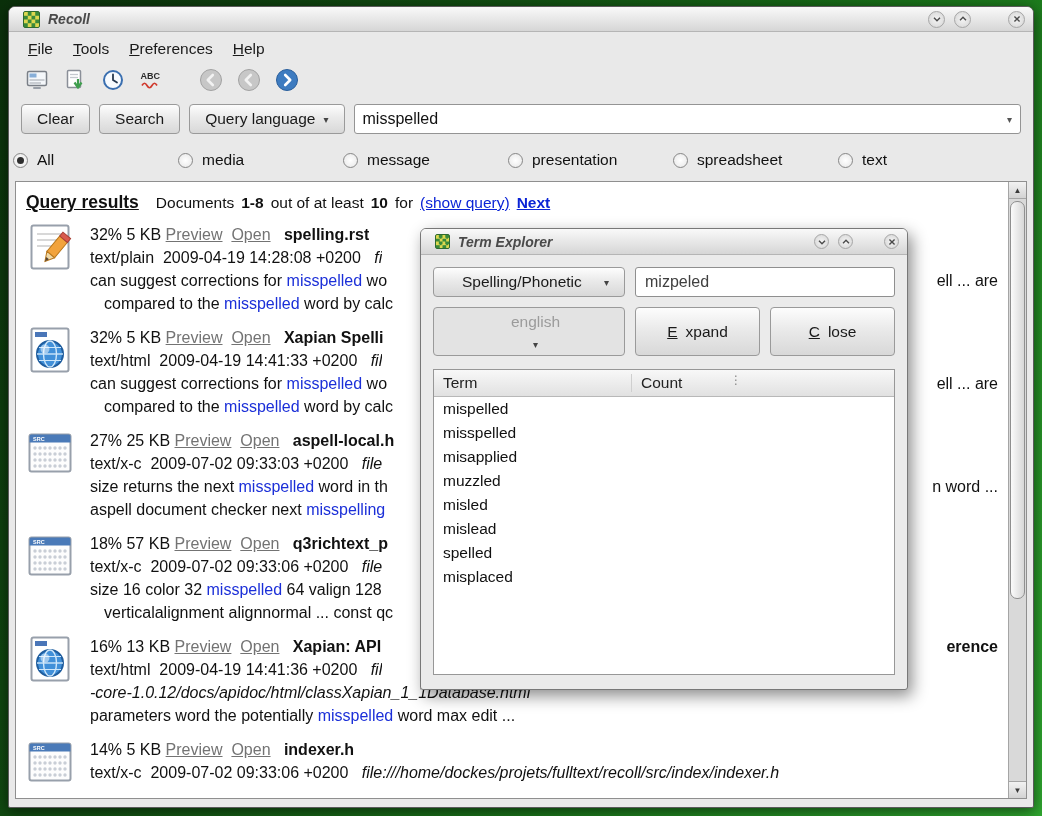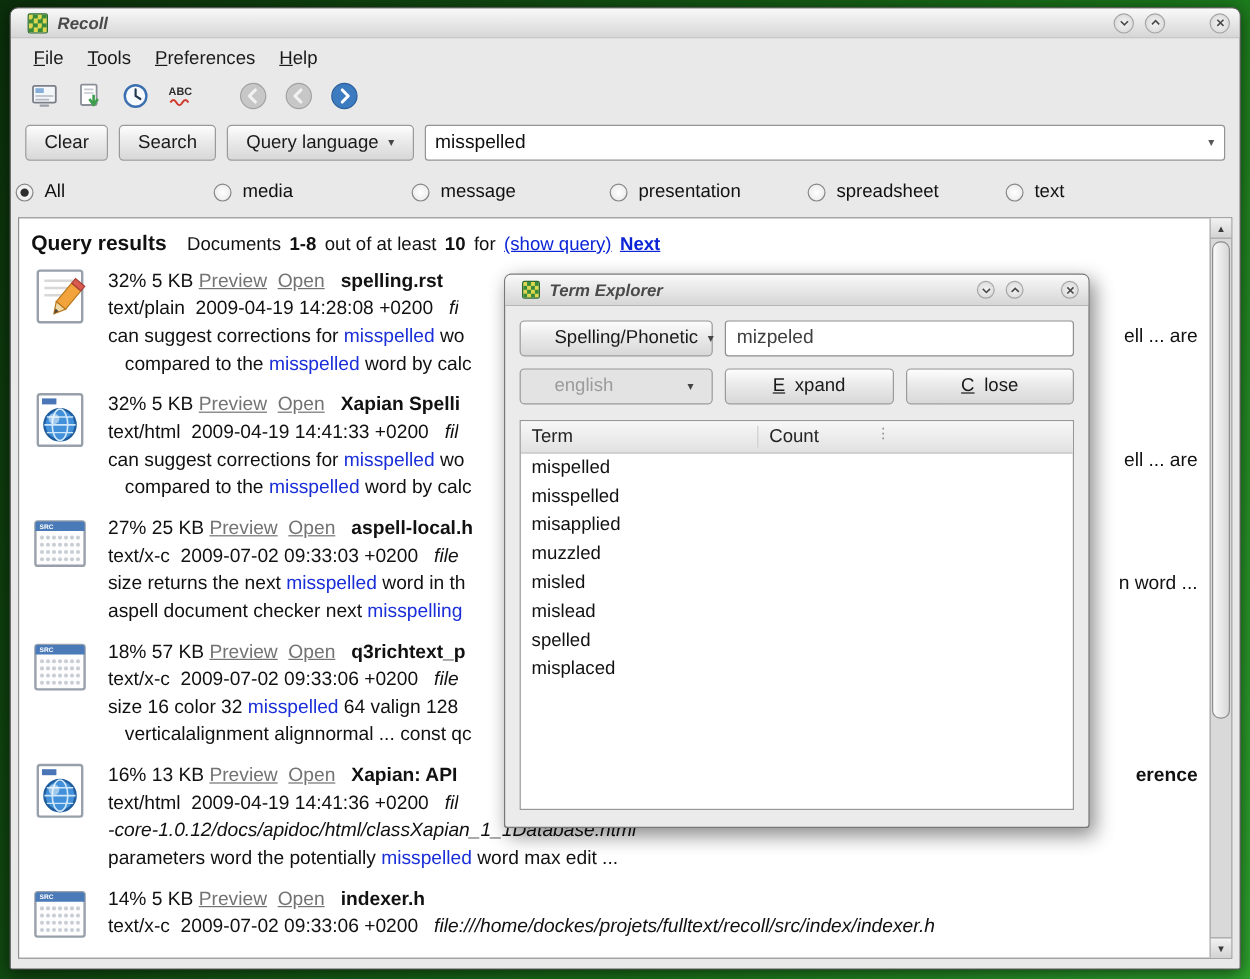--- a/index.html
+++ b/index.html
@@ -40,35 +40,35 @@
   .tbtn svg{width:24px;height:24px;display:block;}
   .tsep{width:10px;}
   .icw{display:flex;}
   
   .searchrow{display:flex;align-items:center;gap:9px;padding:5px 12px 7px;flex:none;}
   .btn{font-family:inherit;font-size:15.5px;color:#1a1a1a;
     background:linear-gradient(#fdfdfd,#eaeaea 45%,#d8d8d8);
     border:1px solid #9a9a9a;border-radius:4px;padding:5px 15px;
     display:inline-flex;align-items:center;gap:8px;cursor:default;box-sizing:border-box;}
   .btn .arrow{font-size:10px;color:#444;}
-  .btn.disabled{color:#9b9b9b;background:#e3e3e3;}
+  .btn.disabled{color:#9b9b9b;background:#e3e3e3;flex-direction:column;}
   .query-combo{flex:1;background:#fff;border:1px solid #949494;border-radius:3px;
     padding:5px 8px;display:flex;align-items:center;font-size:16px;color:#111;box-sizing:border-box;}
   .qarrow{margin-left:auto;font-size:10px;color:#555;padding-left:8px;}
   
   .radiorow{display:flex;padding:10px 4px 12px;flex:none;}
   .fradio{width:165px;display:flex;align-items:center;gap:9px;font-size:15.5px;color:#111;}
   .rdot{width:15px;height:15px;border-radius:50%;border:1px solid #878787;
     background:radial-gradient(#ffffff,#e6e6e6);position:relative;flex:none;box-sizing:border-box;}
   .fradio.sel .rdot::after{content:"";position:absolute;inset:3px;border-radius:50%;background:#2e2e2e;}
   
   .resultsbox{flex:1;display:flex;margin:0 6px 8px;border:1px solid #8f8f8f;background:#fff;min-height:0;}
   .rescontent{flex:1;min-width:0;overflow:hidden;padding:8px 10px 0 10px;}
   .reshead{display:flex;align-items:baseline;gap:7px;font-size:15.5px;margin:2px 0 10px;color:#111;}
-  .qr-title{font-size:17.5px;font-weight:bold;margin-right:10px;}
+  .qr-title{font-size:17.5px;font-weight:bold;margin-right:10px;text-decoration:underline;}
   .link{color:#0b24d6;text-decoration:underline;cursor:pointer;}
   .b{font-weight:bold;}
   .result{display:flex;margin:0 0 11px;}
   .ficon{width:48px;height:48px;margin-right:16px;flex:none;}
   .ficon svg{width:48px;height:48px;display:block;}
   .rlines{flex:1;min-width:0;line-height:23px;font-size:16px;color:#111;}
   .rline{display:flex;justify-content:space-between;}
   .rline.ind{padding-left:14px;}
   .lpart{white-space:pre;flex:0 1 auto;min-width:0;overflow:hidden;}
   .rpart{white-space:pre;flex:none;}
@@ -88,21 +88,21 @@
     background:linear-gradient(to right,#fbfbfb,#d7d7d7);border:1px solid #8f8f8f;border-radius:7px;}
   
   .dialog{position:absolute;left:420px;top:228px;width:488px;height:462px;z-index:50;
     background:#ebebeb;border:1px solid #787878;border-radius:6px 6px 3px 3px;
     box-shadow:4px 6px 16px rgba(0,0,0,.45);display:flex;flex-direction:column;box-sizing:border-box;}
   .dtitle{height:25px;flex:none;background:linear-gradient(#f9f9f9,#d6d6d6);
     border-bottom:1px solid #b5b5b5;border-radius:5px 5px 0 0;
     display:flex;align-items:center;padding:0 8px;}
   .dbody{flex:1;min-height:0;display:flex;flex-direction:column;padding:12px 12px 14px;}
   .drow{display:flex;gap:10px;margin-bottom:10px;flex:none;}
-  .wfix{width:161px;justify-content:space-between;padding-left:28px;}
+  .wfix{width:192px;justify-content:space-between;padding-left:28px;}
   .dinput{flex:1;background:#fff;border:1px solid #8f8f8f;border-radius:3px;
     padding:5px 9px;font-size:16px;color:#404040;display:flex;align-items:center;box-sizing:border-box;}
   .grow{flex:1;justify-content:center;}
   .dtable{flex:1;min-height:0;border:1px solid #979797;background:#fff;
     display:flex;flex-direction:column;margin-top:3px;overflow:hidden;}
   .thead{display:flex;background:linear-gradient(#f8f8f8,#e1e1e1);border-bottom:1px solid #b8b8b8;
     font-size:15.5px;color:#222;padding:4px 0;position:relative;flex:none;}
   .th{padding:0 9px;box-sizing:border-box;}
   .th.term{width:197px;}
   .th.count{border-left:1px solid #cfcfcf;flex:1;}

